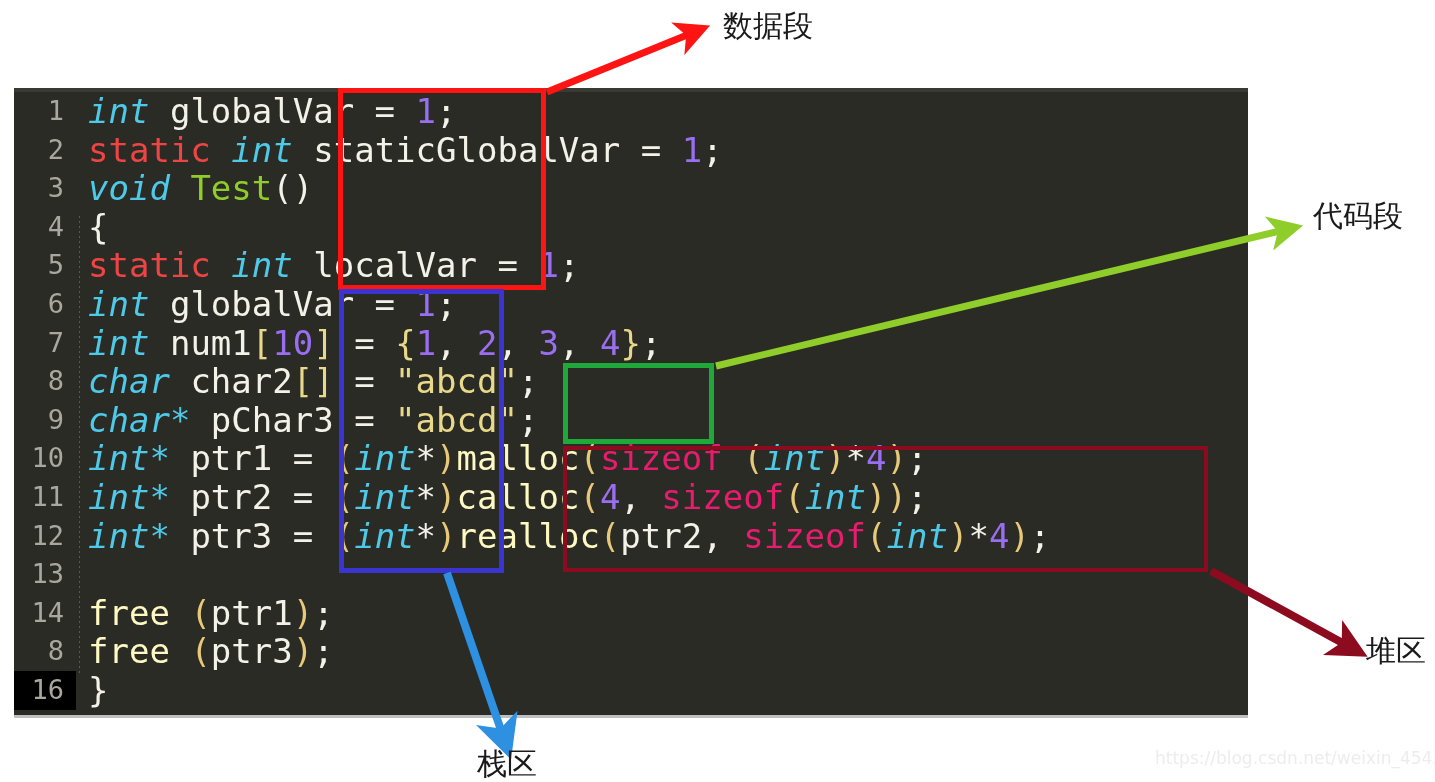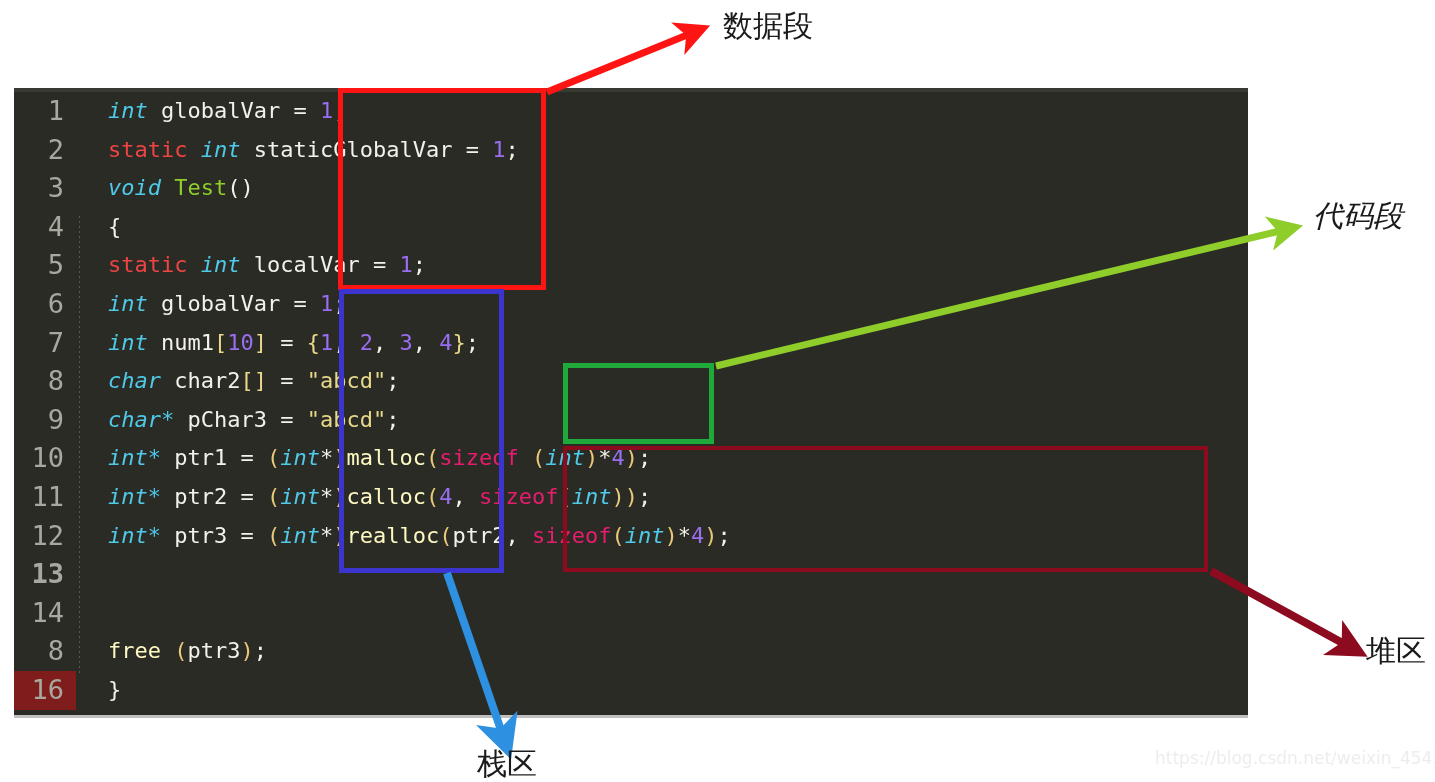--- a/index.html
+++ b/index.html
@@ -20,26 +20,26 @@
     position:absolute;left:0;top:4px;width:62px;height:626px;background:#2b2b26;
   }
   .gutter-sep{position:absolute;left:65px;top:128px;width:1px;height:460px;
     background:repeating-linear-gradient(to bottom,#5a5a52 0 2px,transparent 2px 5px);}
   .code-area{position:absolute;left:62px;top:4px;right:0;bottom:0;}
   .ln{
     position:absolute;left:0;width:50px;text-align:right;
     font-family:"DejaVu Sans Mono","Liberation Mono",monospace;
     font-size:27px;color:#a8a89e;
   }
-  .ln.hl{background:#7f1d1d;width:62px;left:0;padding-right:0;box-sizing:border-box;
+  .ln.hl{background:#000000;width:62px;left:0;padding-right:0;box-sizing:border-box;
     padding-right:12px;}
   .code{
-    position:absolute;left:32px;
+    position:absolute;left:12px;
     font-family:"DejaVu Sans Mono","Liberation Mono",monospace;
-    font-size:22px;color:#f2f2e8;letter-spacing:0px;
+    font-size:34px;color:#f2f2e8;letter-spacing:0px;
   }
 
   
   .k-type{color:#4ec9e8;font-style:italic;}
   .k-static{color:#ef4444;}
   .k-fn{color:#8fce2a;}
   .k-id{color:#f2f2e8;}
   .k-num{color:#9a6ef0;}
   .k-str{color:#e8d98a;}
   .k-op{color:#f2f2e8;}
@@ -54,21 +54,21 @@
   .box-blue   {left:339px; top:289px; width:165px; height:284px; border:5px solid #3b34cf;}
   .box-green  {left:563px; top:363px; width:151px; height:81px;  border:5px solid #1fa93a;}
   .box-darkred{left:563px; top:446px; width:645px; height:126px; border:4px solid #8c0b1e;}
 
   
   .lbl{
     position:absolute;font-family:"DejaVu Sans","Liberation Sans",sans-serif;
     font-size:30px;color:#1a1a1a;white-space:nowrap;
   }
   .lbl-data{left:723px;top:6px;}
-  .lbl-code{left:1313px;top:196px;font-style:italic;}
+  .lbl-code{left:1313px;top:196px;}
   .lbl-heap{left:1366px;top:631px;}
   .lbl-stack{left:477px;top:744px;}
 
   .wm{
     position:absolute;left:1155px;top:748px;
     font-family:"DejaVu Sans","Liberation Sans",sans-serif;
     font-size:17px;color:#ededed;white-space:nowrap;
   }
   svg.arrows{position:absolute;left:0;top:0;width:1435px;height:782px;pointer-events:none;}
 </style>
@@ -85,40 +85,41 @@
         <div class="ln" style="top: 77.2px; height: 38.6px; line-height: 38.6px; position: absolute;">3</div>
         <div class="ln" style="top: 115.8px; height: 38.6px; line-height: 38.6px; position: absolute;">4</div>
         <div class="ln" style="top: 154.4px; height: 38.6px; line-height: 38.6px; position: absolute;">5</div>
         <div class="ln" style="top: 193px; height: 38.6px; line-height: 38.6px; position: absolute;">6</div>
         <div class="ln" style="top: 231.6px; height: 38.6px; line-height: 38.6px; position: absolute;">7</div>
         <div class="ln" style="top: 270.2px; height: 38.6px; line-height: 38.6px; position: absolute;">8</div>
         <div class="ln" style="top: 308.8px; height: 38.6px; line-height: 38.6px; position: absolute;">9</div>
         <div class="ln" style="top: 347.4px; height: 38.6px; line-height: 38.6px; position: absolute;">10</div>
         <div class="ln" style="top: 386px; height: 38.6px; line-height: 38.6px; position: absolute;">11</div>
         <div class="ln" style="top: 424.6px; height: 38.6px; line-height: 38.6px; position: absolute;">12</div>
-        <div class="ln" style="top: 463.2px; height: 38.6px; line-height: 38.6px; position: absolute; font-weight: bold;">13</div>
+        <div class="ln" style="top: 463.2px; height: 38.6px; line-height: 38.6px; position: absolute;">13</div>
         <div class="ln" style="top: 501.8px; height: 38.6px; line-height: 38.6px; position: absolute;">14</div>
         <div class="ln" style="top: 540.4px; height: 38.6px; line-height: 38.6px; position: absolute;">8</div>
         <div class="ln hl" style="top: 579px; height: 38.6px; line-height: 38.6px; position: absolute;">16</div>
       </div>
     <div class="gutter-sep"></div>
     <div class="code-area" id="code-area">
         <div class="code" style="top: 0px; height: 38.6px; line-height: 38.6px;"><span class="k-type">int</span><span class="k-op">         </span><span class="k-id">globalVar</span><span class="k-op">        = </span><span class="k-num">1</span><span class="k-op">;</span></div>
         <div class="code" style="top: 38.6px; height: 38.6px; line-height: 38.6px;"><span class="k-static">static</span><span class="k-op"> </span><span class="k-type">int</span><span class="k-op">  </span><span class="k-id">staticGlobalVar</span><span class="k-op"> = </span><span class="k-num">1</span><span class="k-op">;</span></div>
         <div class="code" style="top: 77.2px; height: 38.6px; line-height: 38.6px;"><span class="k-type">void</span><span class="k-op"> </span><span class="k-fn">Test</span><span class="k-op">()</span></div>
         <div class="code" style="top: 115.8px; height: 38.6px; line-height: 38.6px;"><span class="k-op">{</span></div>
         <div class="code" style="top: 154.4px; height: 38.6px; line-height: 38.6px;"><span class="k-op">    </span><span class="k-static">static</span><span class="k-op"> </span><span class="k-type">int</span><span class="k-op"> </span><span class="k-id">localVar</span><span class="k-op"> = </span><span class="k-num">1</span><span class="k-op">;</span></div>
         <div class="code" style="top: 193px; height: 38.6px; line-height: 38.6px;"><span class="k-op">    </span><span class="k-type">int</span><span class="k-op">        </span><span class="k-id">globalVar</span><span class="k-op">  = </span><span class="k-num">1</span><span class="k-op">;</span></div>
         <div class="code" style="top: 231.6px; height: 38.6px; line-height: 38.6px;"><span class="k-op">    </span><span class="k-type">int</span><span class="k-op">        </span><span class="k-id">num1</span><span class="k-brace">[</span><span class="k-num">10</span><span class="k-brace">]</span><span class="k-op">  = </span><span class="k-brace">{</span><span class="k-num">1</span><span class="k-op">, </span><span class="k-num">2</span><span class="k-op">, </span><span class="k-num">3</span><span class="k-op">, </span><span class="k-num">4</span><span class="k-brace">}</span><span class="k-op">;</span></div>
         <div class="code" style="top: 270.2px; height: 38.6px; line-height: 38.6px;"><span class="k-op">    </span><span class="k-type">char</span><span class="k-op">       </span><span class="k-id">char2</span><span class="k-brace">[]</span><span class="k-op">   = </span><span class="k-str">"abcd"</span><span class="k-op">;</span></div>
         <div class="code" style="top: 308.8px; height: 38.6px; line-height: 38.6px;"><span class="k-op">    </span><span class="k-type">char*</span><span class="k-op">      </span><span class="k-id">pChar3</span><span class="k-op">    = </span><span class="k-str">"abcd"</span><span class="k-op">;</span></div>
         <div class="code" style="top: 347.4px; height: 38.6px; line-height: 38.6px;"><span class="k-op">    </span><span class="k-type">int*</span><span class="k-op">       </span><span class="k-id">ptr1</span><span class="k-op">      = </span><span class="k-pn">(</span><span class="k-type">int</span><span class="k-id">*</span><span class="k-pn">)</span><span class="k-call">malloc</span><span class="k-pn">(</span><span class="k-sizeof">sizeof</span><span class="k-op"> </span><span class="k-pn">(</span><span class="k-type">int</span><span class="k-pn">)</span><span class="k-id">*</span><span class="k-num">4</span><span class="k-pn">)</span><span class="k-op">;</span></div>
         <div class="code" style="top: 386px; height: 38.6px; line-height: 38.6px;"><span class="k-op">    </span><span class="k-type">int*</span><span class="k-op">       </span><span class="k-id">ptr2</span><span class="k-op">      = </span><span class="k-pn">(</span><span class="k-type">int</span><span class="k-id">*</span><span class="k-pn">)</span><span class="k-call">calloc</span><span class="k-pn">(</span><span class="k-num">4</span><span class="k-op">, </span><span class="k-sizeof">sizeof</span><span class="k-pn">(</span><span class="k-type">int</span><span class="k-pn">)</span><span class="k-pn">)</span><span class="k-op">;</span></div>
         <div class="code" style="top: 424.6px; height: 38.6px; line-height: 38.6px;"><span class="k-op">    </span><span class="k-type">int*</span><span class="k-op">       </span><span class="k-id">ptr3</span><span class="k-op">      = </span><span class="k-pn">(</span><span class="k-type">int</span><span class="k-id">*</span><span class="k-pn">)</span><span class="k-call">realloc</span><span class="k-pn">(</span><span class="k-id">ptr2</span><span class="k-op">, </span><span class="k-sizeof">sizeof</span><span class="k-pn">(</span><span class="k-type">int</span><span class="k-pn">)</span><span class="k-id">*</span><span class="k-num">4</span><span class="k-pn">)</span><span class="k-op">;</span></div>
         <div class="code" style="top: 463.2px; height: 38.6px; line-height: 38.6px;"></div>
+        <div class="code" style="top: 501.8px; height: 38.6px; line-height: 38.6px;"><span class="k-op">    </span><span class="k-call">free</span><span class="k-op"> </span><span class="k-pn">(</span><span class="k-id">ptr1</span><span class="k-pn">)</span><span class="k-op">;</span></div>
         <div class="code" style="top: 540.4px; height: 38.6px; line-height: 38.6px;"><span class="k-op">    </span><span class="k-call">free</span><span class="k-op"> </span><span class="k-pn">(</span><span class="k-id">ptr3</span><span class="k-pn">)</span><span class="k-op">;</span></div>
         <div class="code" style="top: 579px; height: 38.6px; line-height: 38.6px;"><span class="k-op">}</span></div>
       </div>
     <div class="editor-botline"></div>
   </div>
 
   <div class="box box-red"></div>
   <div class="box box-blue"></div>
   <div class="box box-green"></div>
   <div class="box box-darkred"></div>

